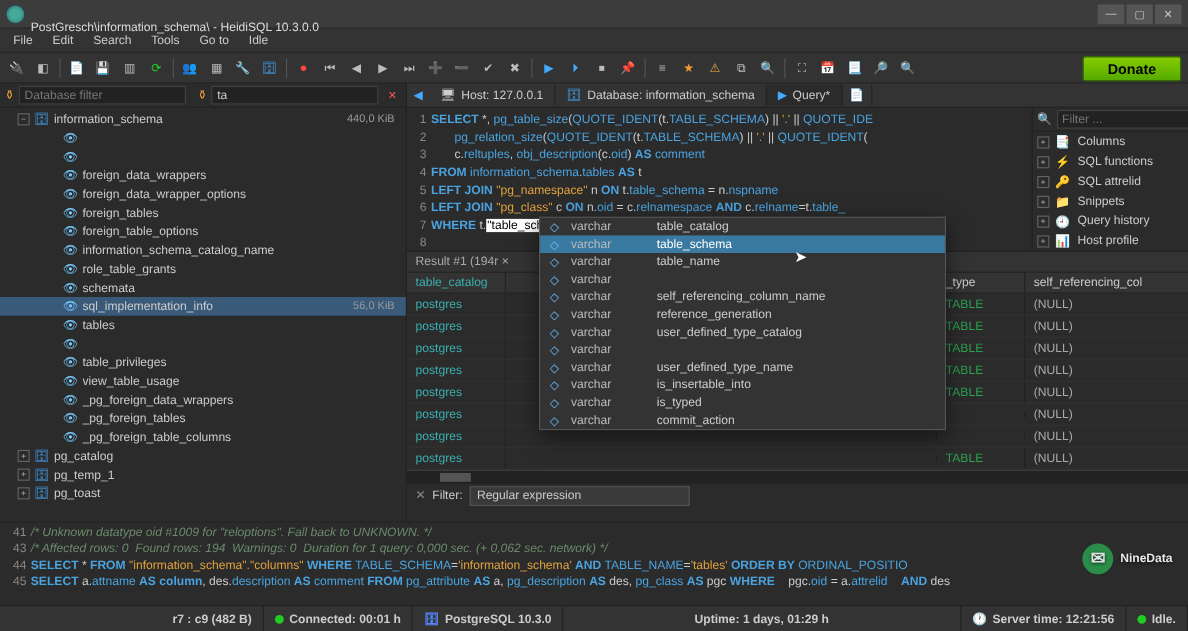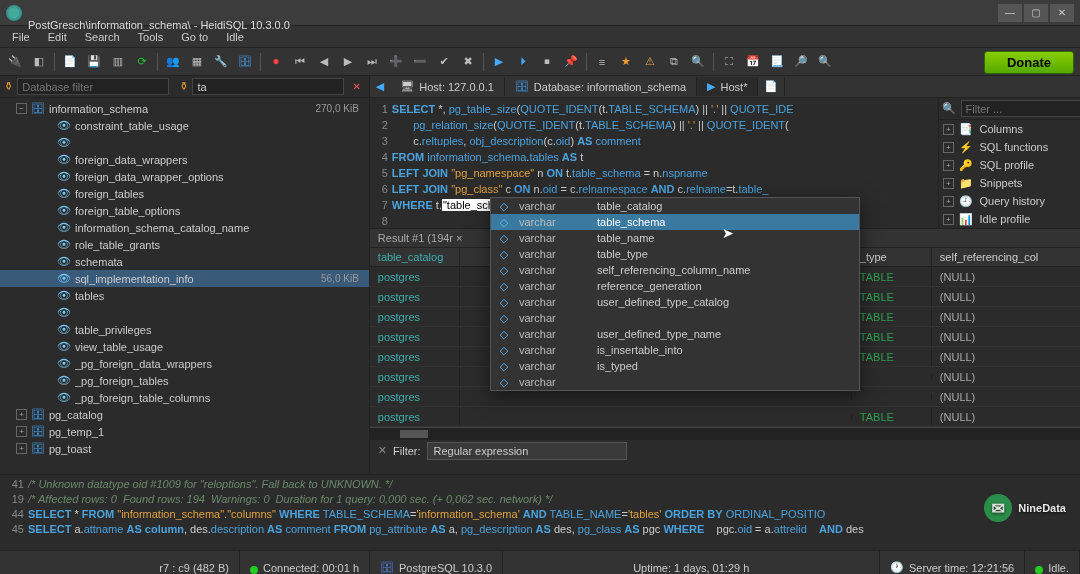--- a/index.html
+++ b/index.html
@@ -70,21 +70,21 @@
 .ac-ico { color: #6bf; width: 14px; text-align: center; }
 .ac-type { width: 70px; color: #bbb; }
 .ac-label { flex: 1; }
 
 .log-area { height: 76px; background: #2b2b2b; border-top: 1px solid #222; font-family: Consolas, monospace; font-size: 11px; line-height: 15px; padding: 2px 4px; overflow: hidden; }
 .log-line { white-space: pre; overflow: hidden; }
 .ln-num { color: #888; display: inline-block; width: 20px; text-align: right; margin-right: 4px; }
 .cmt { color: #6a8a6a; font-style: italic; }
 
 .statusbar { height: 24px; background: #333; border-top: 1px solid #222; display: flex; align-items: center; font-size: 11px; }
-.status-cell { padding: 0 10px; border-right: 1px solid #222; display: flex; align-items: flex-end; gap: 5px; height: 100%; }
+.status-cell { padding: 0 10px; border-right: 1px solid #222; display: flex; align-items: center; gap: 5px; height: 100%; font-weight: bold; }
 .green-dot { width: 8px; height: 8px; background: #2c2; border-radius: 50%; }
 .clock { color: #ccc; }
 
 .watermark { position: absolute; right: 14px; bottom: 52px; color: rgba(255,255,255,.9); font-size: 20px; font-weight: 600; display: flex; align-items: center; gap: 6px; text-shadow: 0 1px 3px rgba(0,0,0,.8); }
 .wm-ico { width: 28px; height: 28px; background: #2aa050; border-radius: 50%; display: flex; align-items: center; justify-content: center; color:#fff; font-size: 16px; opacity:.85;}
 
 .cursor-arrow { position: absolute; left: 722px; top: 225px; color:#fff; font-size:14px; z-index:20; }
 .scroll-h { height: 12px; background: #222; border-top:1px solid #444; position:relative; }
 .scroll-thumb { position:absolute; left:30px; top:2px; width:28px; height:8px; background:#555; }
 .filter-row2 { height: 22px; display:flex; align-items:center; gap:6px; padding:0 8px; border-top:1px solid #222; }
@@ -164,27 +164,26 @@
       <span style="color:#e93;margin-left:6px">⚱</span>
       <input class="filter-input" style="flex: 0.7 1 0%;" value="ta">
       <span class="close-x">✕</span>
     </div>
     <div class="tree" id="tree">
         <div class="tree-row">
           <span class="tree-indent" style="width:8px"></span>
           <span class="tree-toggle">−</span>
           <span class="tree-ico db-ico">🗄</span>
           <span class="tree-label">information_schema</span>
-          <span class="tree-size">270,0 KiB</span>
-        </div>
-        <div class="tree-row">
-          <span class="tree-indent" style="width:34px"></span>
-          <span style="width:11px"></span>
-          <span class="tree-ico eye">👁</span>
-          <span class="tree-label">constraint_table_usage</span>
+          <span class="tree-size">440,0 KiB</span>
+        </div>
+        <div class="tree-row">
+          <span class="tree-indent" style="width:34px"></span>
+          <span style="width:11px"></span>
+          <span class="tree-ico eye">👁</span>
         </div>
         <div class="tree-row">
           <span class="tree-indent" style="width:34px"></span>
           <span style="width:11px"></span>
           <span class="tree-ico eye">👁</span>
         </div>
         <div class="tree-row">
           <span class="tree-indent" style="width:34px"></span>
           <span style="width:11px"></span>
           <span class="tree-ico eye">👁</span>
@@ -301,21 +300,21 @@
       <div class="tab">
           <span>🖥</span>
           <span>Host: 127.0.0.1</span>
         </div>
       <div class="tab">
           <span style="color:#4af">🗄</span>
           <span>Database: information_schema</span>
         </div>
       <div class="tab active">
           <span style="color:#4af">▶</span>
-          <span>Host*</span>
+          <span>Query*</span>
         </div>
       <div class="tab" style="padding:3px 6px">
           <span>📄</span>
         </div>
     </div>
 
     <div class="sql-editor" style="height:130px">
       <div class="gutter" id="gutter">
           <div>1</div>
           <div>2</div>
@@ -341,36 +340,36 @@
             <span>Columns</span>
           </div>
           <div class="helper-row">
             <span class="tree-toggle">+</span>
             <span style="color:#e6c84a">⚡</span>
             <span>SQL functions</span>
           </div>
           <div class="helper-row">
             <span class="tree-toggle">+</span>
             <span style="color:#e6c84a">🔑</span>
-            <span>SQL profile</span>
+            <span>SQL attrelid</span>
           </div>
           <div class="helper-row">
             <span class="tree-toggle">+</span>
             <span style="color:#e6a33c">📁</span>
             <span>Snippets</span>
           </div>
           <div class="helper-row">
             <span class="tree-toggle">+</span>
             <span style="color:#ccc">🕘</span>
             <span>Query history</span>
           </div>
           <div class="helper-row">
             <span class="tree-toggle">+</span>
             <span style="color:#4ac">📊</span>
-            <span>Idle profile</span>
+            <span>Host profile</span>
           </div>
         </div>
     </div>
 
     <div class="result-hdr">Result #1 (194r ×</div>
 
     <div class="result-grid">
       <div class="grid-head">
         <div class="col1">table_catalog</div>
         <div class="colgap"></div>
@@ -451,21 +450,20 @@
       <span class="ac-label">table_schema</span>
     </div>
     <div class="ac-row">
       <span class="ac-ico">◇</span>
       <span class="ac-type">varchar</span>
       <span class="ac-label">table_name</span>
     </div>
     <div class="ac-row">
       <span class="ac-ico">◇</span>
       <span class="ac-type">varchar</span>
-      <span class="ac-label">table_type</span>
     </div>
     <div class="ac-row">
       <span class="ac-ico">◇</span>
       <span class="ac-type">varchar</span>
       <span class="ac-label">self_referencing_column_name</span>
     </div>
     <div class="ac-row">
       <span class="ac-ico">◇</span>
       <span class="ac-type">varchar</span>
       <span class="ac-label">reference_generation</span>
@@ -490,27 +488,28 @@
       <span class="ac-label">is_insertable_into</span>
     </div>
     <div class="ac-row">
       <span class="ac-ico">◇</span>
       <span class="ac-type">varchar</span>
       <span class="ac-label">is_typed</span>
     </div>
     <div class="ac-row">
       <span class="ac-ico">◇</span>
       <span class="ac-type">varchar</span>
+      <span class="ac-label">commit_action</span>
     </div>
   </div>
 <div class="cursor-arrow">➤</div>
 
 <div class="log-area" id="logarea">
     <div class="log-line"><span class="ln-num">41</span><span class="cmt">/* Unknown datatype oid #1009 for "reloptions". Fall back to UNKNOWN. */</span></div>
-    <div class="log-line"><span class="ln-num">19</span><span class="cmt">/* Affected rows: 0  Found rows: 194  Warnings: 0  Duration for 1 query: 0,000 sec. (+ 0,062 sec. network) */</span></div>
+    <div class="log-line"><span class="ln-num">43</span><span class="cmt">/* Affected rows: 0  Found rows: 194  Warnings: 0  Duration for 1 query: 0,000 sec. (+ 0,062 sec. network) */</span></div>
     <div class="log-line"><span class="ln-num">44</span><span class="kw">SELECT</span> * <span class="kw">FROM</span> <span class="str">"information_schema"."columns"</span> <span class="kw">WHERE</span> <span class="ident">TABLE_SCHEMA</span>=<span class="str">'information_schema'</span> <span class="kw">AND</span> <span class="ident">TABLE_NAME</span>=<span class="str">'tables'</span> <span class="kw">ORDER BY</span> <span class="ident">ORDINAL_POSITIO</span></div>
     <div class="log-line"><span class="ln-num">45</span><span class="kw">SELECT</span> a.<span class="ident">attname</span> <span class="kw">AS</span> <span class="kw">column</span>, des.<span class="ident">description</span> <span class="kw">AS</span> <span class="ident">comment</span> <span class="kw">FROM</span> <span class="ident">pg_attribute</span> <span class="kw">AS</span> a, <span class="ident">pg_description</span> <span class="kw">AS</span> des, <span class="ident">pg_class</span> <span class="kw">AS</span> pgc <span class="kw">WHERE</span>    pgc.<span class="ident">oid</span> = a.<span class="ident">attrelid</span>    <span class="kw">AND</span> des</div>
   </div>
 
 <div class="statusbar">
   <div class="status-cell" style="flex:0 0 240px;justify-content:flex-end">
       <span>r7 : c9 (482 B)</span>
     </div>
   <div class="status-cell">
       <span class="green-dot"></span>

